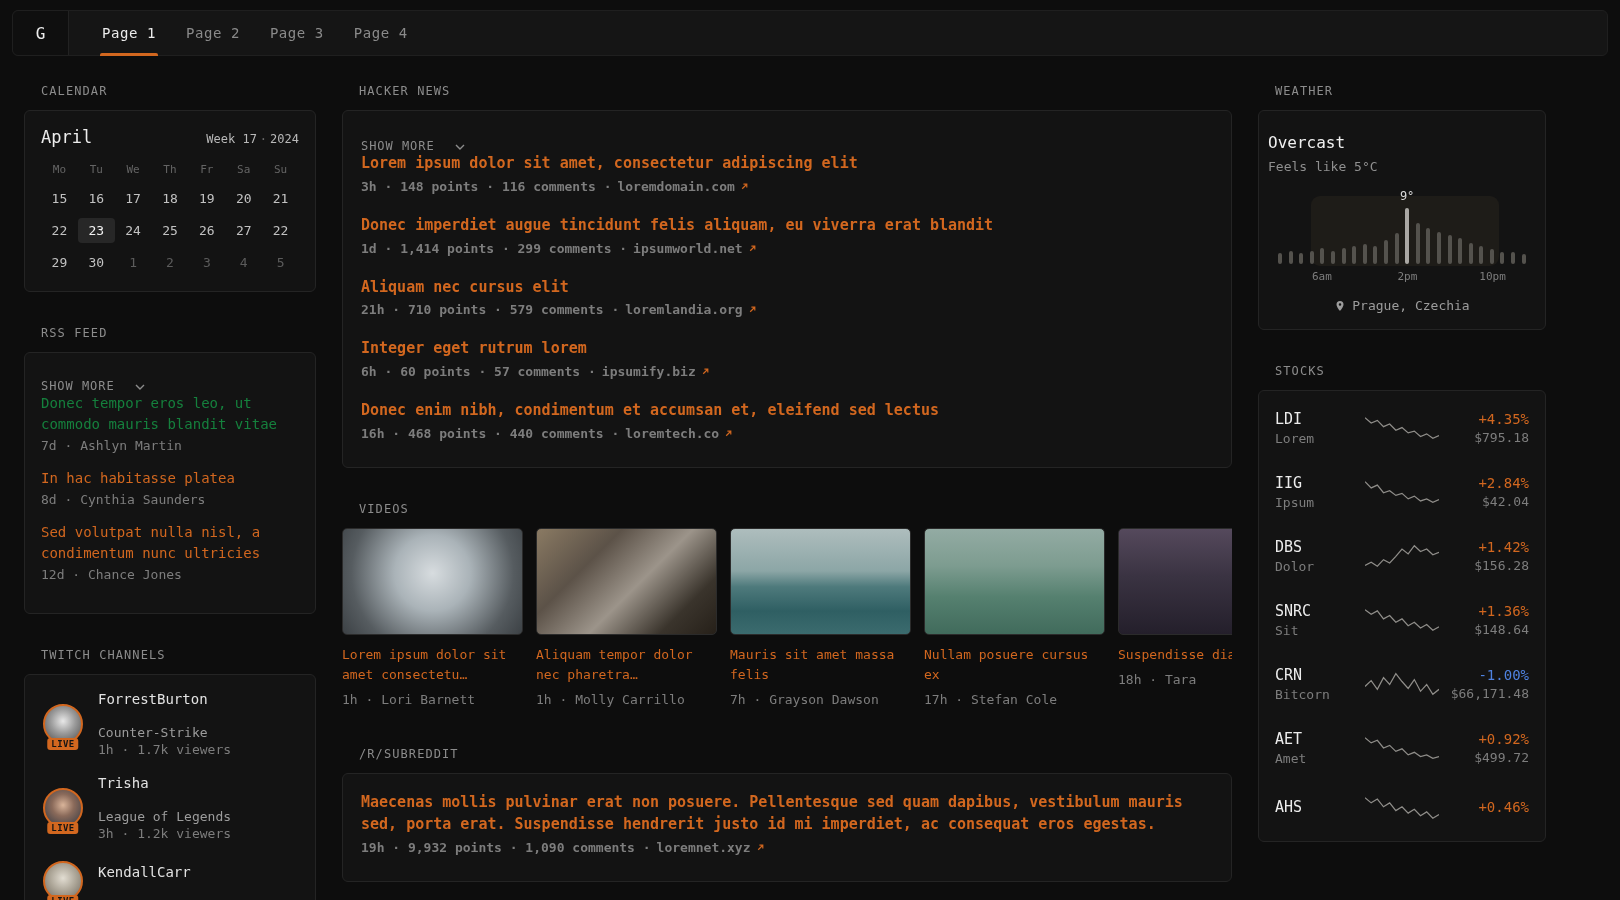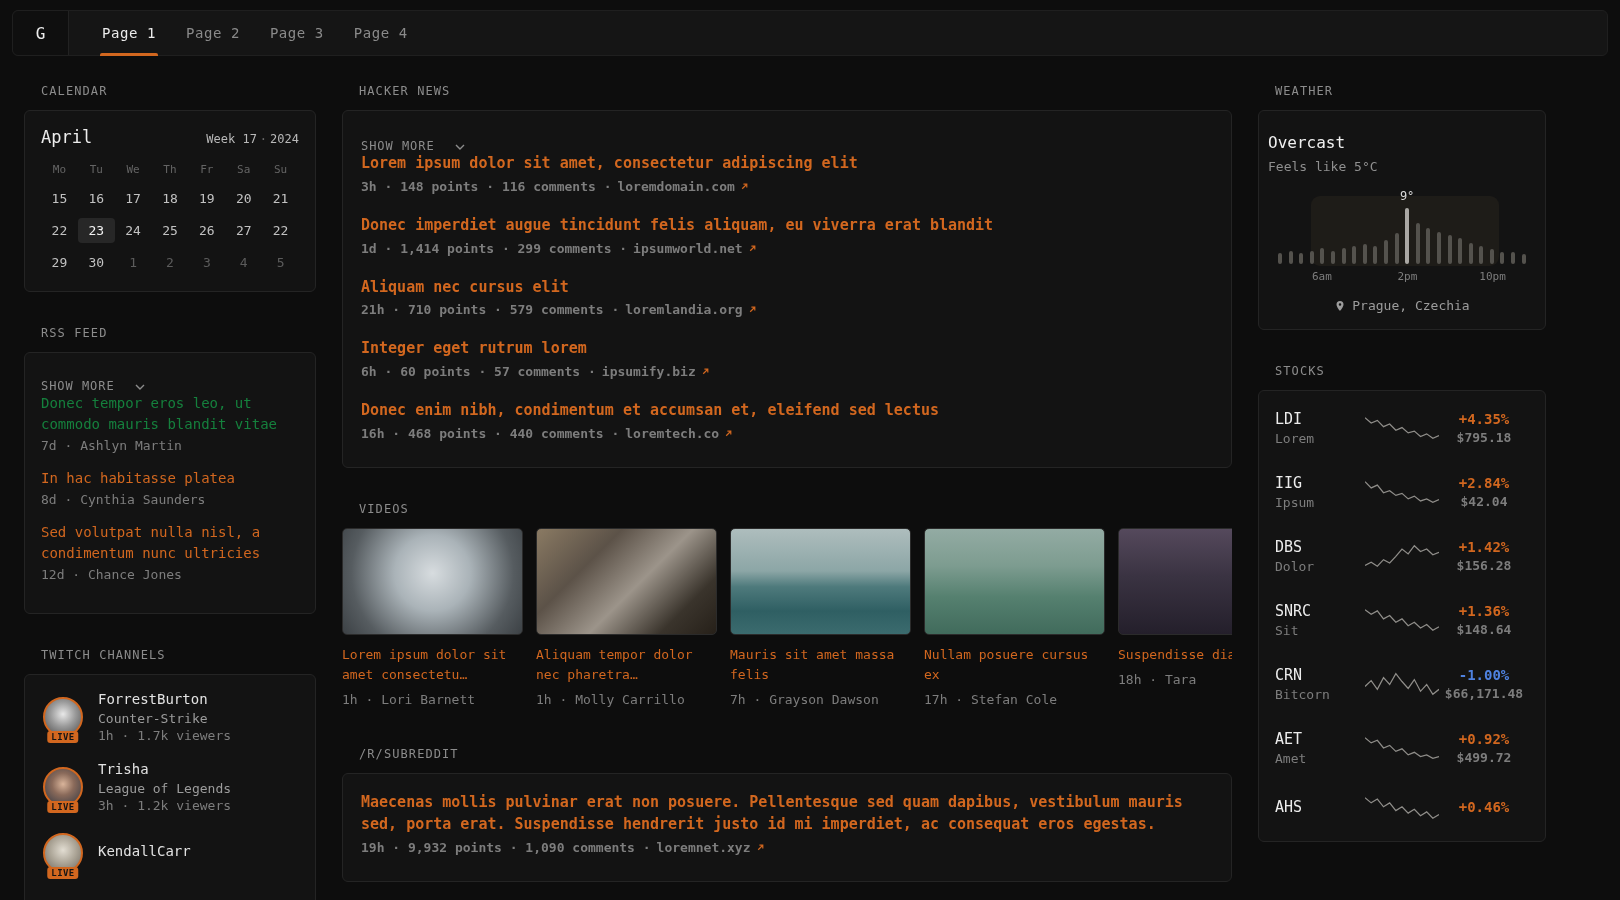--- a/index.html
+++ b/index.html
@@ -74,21 +74,21 @@
   
   .channel { display: flex; gap: 13px; align-items: center; margin-bottom: 18px; }
   .avatar-wrap { position: relative; width: 44px; height: 44px; flex: none; }
   .avatar { width: 40px; height: 40px; margin: 2px; border-radius: 50%; border: 2px solid var(--accent, #d2671f); }
   .live-badge {
     position: absolute; bottom: -4px; left: 50%; transform: translateX(-50%);
     background: var(--accent, #d2671f); color: #141414; font-size: 9px; font-weight: bold;
     padding: 1px 4px; border-radius: 3px; letter-spacing: .05em;
   }
   .channel-name { display: block; color: #e2e2e2; }
-  .channel-game { color: #9c9c9c; font-size: 13px; margin-top: 4px; }
+  .channel-game { color: #9c9c9c; font-size: 13px; margin-top: 18px; }
   .channel-meta { color: #7d7d7d; font-size: 13px; margin-top: 2px; }
 
   
   .hn-item { margin-bottom: 21px; font-weight: bold; }
   .hn-item:last-of-type { margin-bottom: 8px; }
   .hn-title { display: block; color: var(--accent, #d2671f); font-size: 15px; line-height: 1.45; }
   .meta-row { display: flex; align-items: center; gap: 6px; color: #7d7d7d; font-size: 13px; margin-top: 4px; }
   .domain-link { display: inline-flex; align-items: center; gap: 4px; color: #7d7d7d; }
   .ext-arrow { color: var(--accent, #d2671f); display: inline-flex; }
 
@@ -129,21 +129,21 @@
   }
   .pin-icon { color: #9c9c9c; display: inline-flex; }
 
   
   .stocks-card { padding: 5px 16px; }
   .stock-row { display: flex; align-items: center; padding: 14px 0; }
   .stock-id { flex: 1; min-width: 0; }
   .stock-symbol { font-size: 15px; color: #ececec; }
   .stock-name { font-size: 13px; color: #7d7d7d; margin-top: 3px; }
   .stock-spark { flex: none; width: 74px; height: 28px; color: #8f8d89; }
-  .stock-values { flex: 1; text-align: center; font-weight: bold; }
+  .stock-values { flex: 1; text-align: right; }
   .stock-change { font-size: 14px; color: var(--accent, #d2671f); }
   .stock-change.down { color: var(--negative, #4f82e0); }
   .stock-price { font-size: 13px; color: #7d7d7d; margin-top: 3px; }
 </style>
 </head>
 <body>
 
 <header class="topbar">
   <div class="logo">G</div>
   <nav class="tabs">

